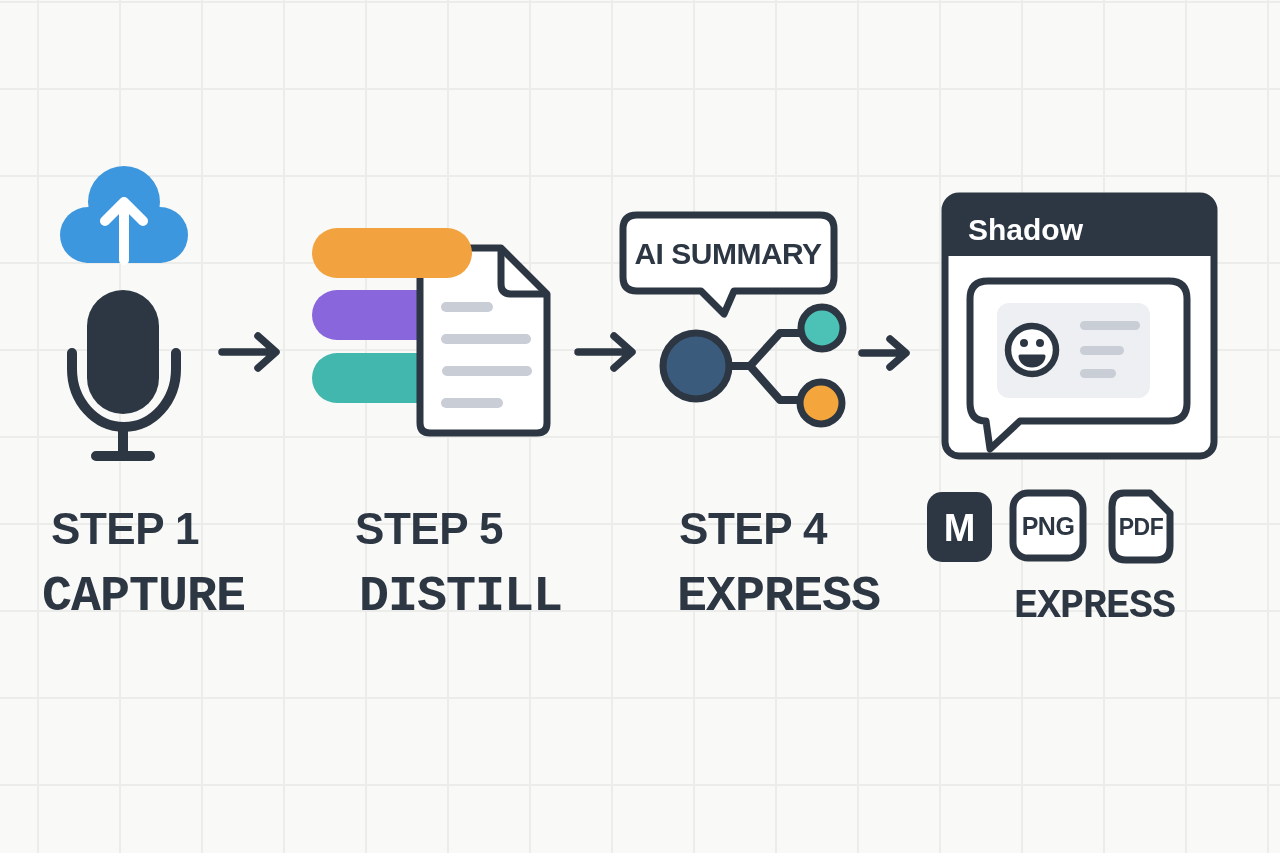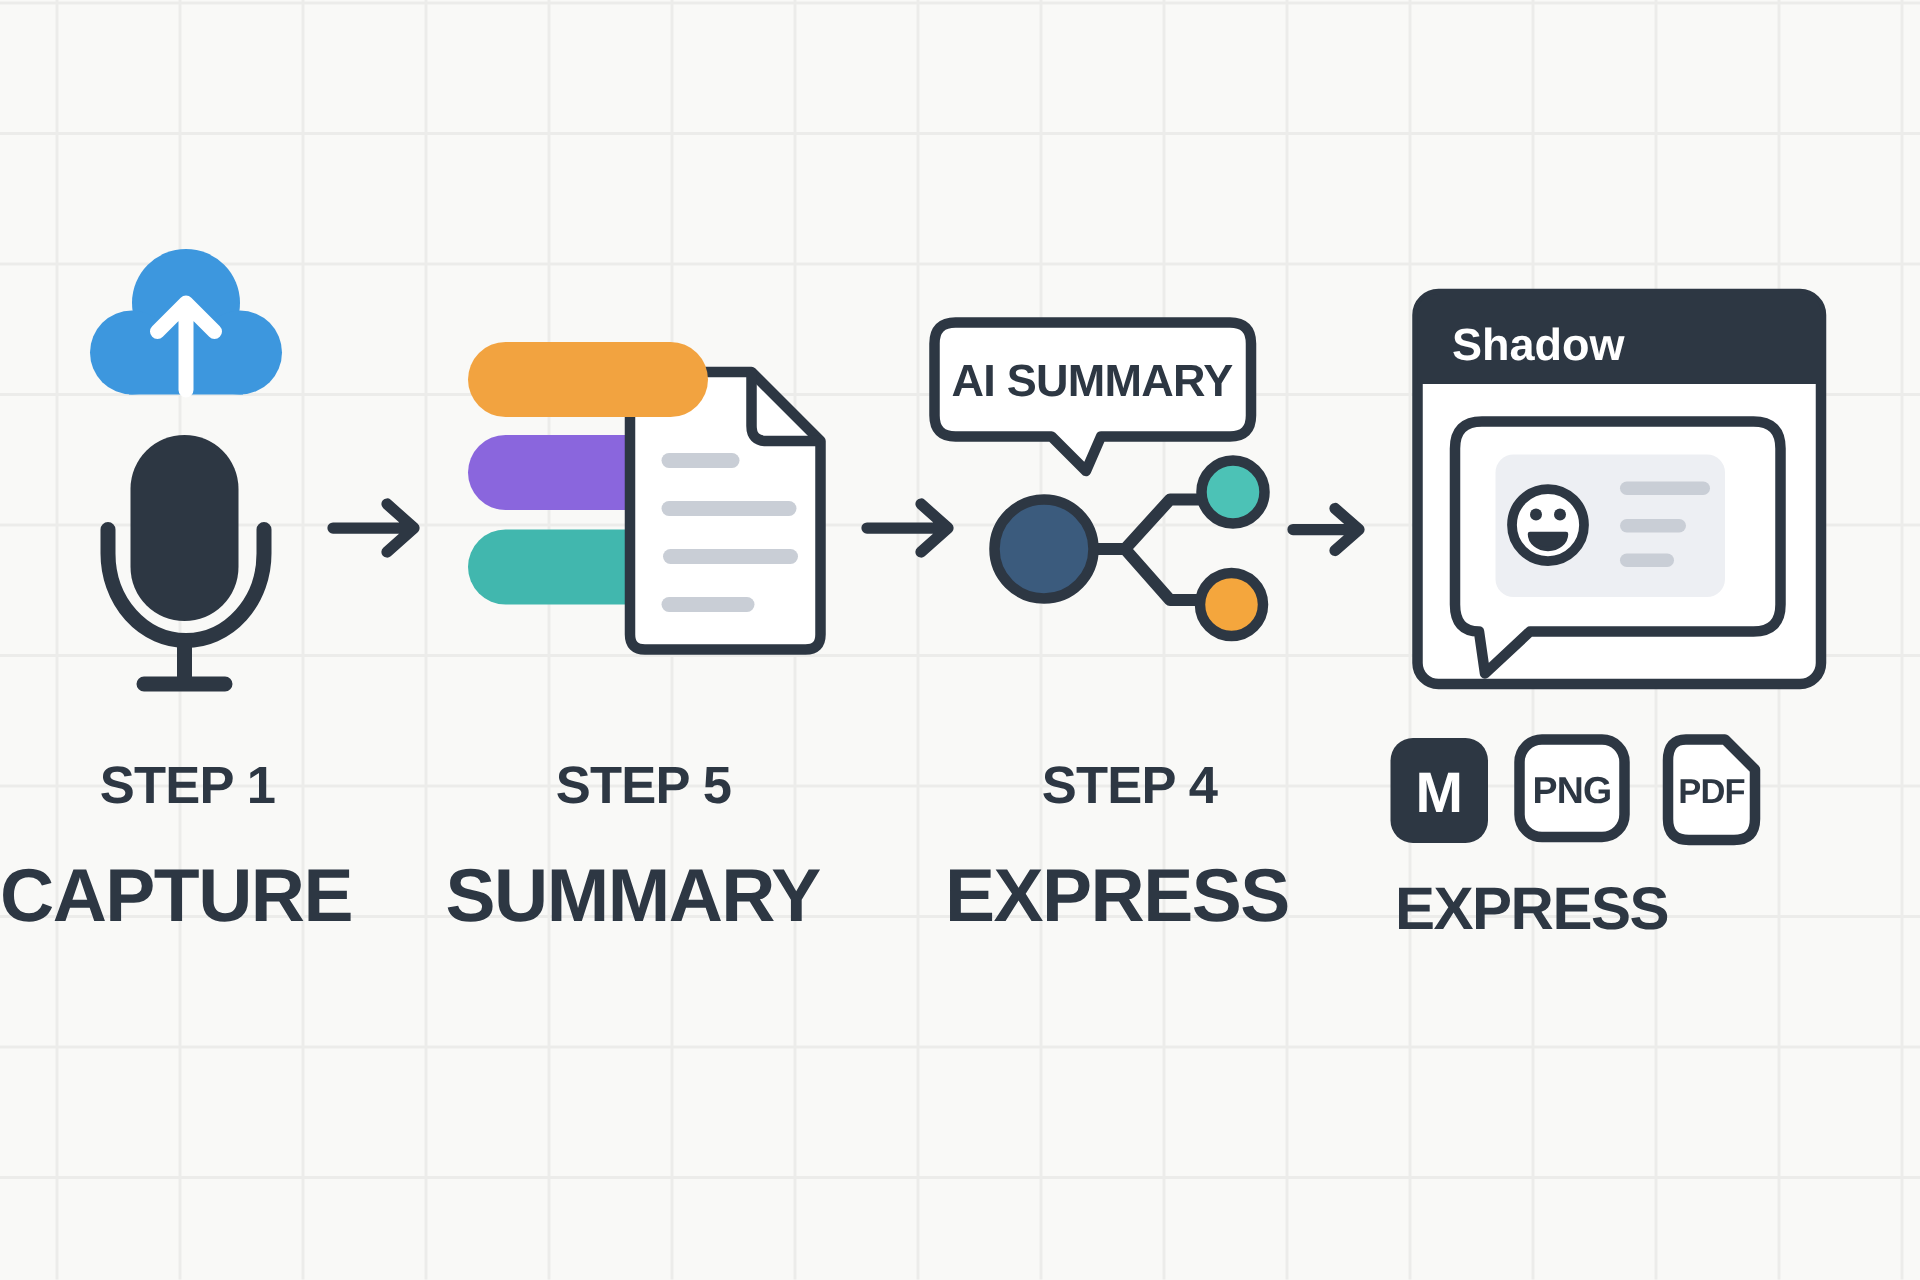--- a/index.html
+++ b/index.html
@@ -17,25 +17,25 @@
       linear-gradient(to bottom, var(--grid) 0 2px, transparent 2px);
     background-size:82px 87px, 82px 87px;
     background-position:37px 0, 0 1px;
     position:relative;
   }
   .abs{position:absolute}
   svg{display:block;overflow:visible}
   svg text{font-family:"Liberation Sans", sans-serif;font-weight:bold;fill:var(--ink)}
   .step-label{
     position:absolute;text-align:center;white-space:nowrap;
-    color:var(--ink);font-weight:bold;font-size:35px;letter-spacing:-0.5px;
+    color:var(--ink);font-weight:bold;font-size:44px;letter-spacing:-0.5px;
   }
   .step-title{
-    position:absolute;text-align:left;white-space:nowrap;
-    color:var(--ink);font-weight:bold;font-size:50px;letter-spacing:-1px;
+    position:absolute;text-align:right;white-space:nowrap;
+    color:var(--ink);font-weight:bold;font-size:50px;letter-spacing:-1px;font-family:Liberation Mono, monospace;
   }
 </style>
 </head>
 <body>
 
 <div class="abs" style="left:48px;top:158px">
   <svg width="152" height="110" viewBox="0 0 152 110">
     <g>
       <circle cx="76" cy="44" r="36" fill="var(--blue)"></circle>
       <circle cx="40" cy="77" r="28" fill="var(--blue)"></circle>
@@ -75,21 +75,21 @@
         <rect x="136" y="114" width="90" height="10" rx="5"></rect>
         <rect x="137" y="146" width="90" height="10" rx="5"></rect>
         <rect x="136" y="178" width="62" height="10" rx="5"></rect>
       </g>
     </g>
     <rect x="7" y="8" width="160" height="50" rx="25" fill="var(--orange)"></rect>
   </svg>
 </div>
 
 <div class="step-label" style="left:329px;top:504px;width:200px">STEP 5</div>
-<div class="step-title" style="left:297px;top:568px;width:265px">SUMMARY</div>
+<div class="step-title" style="left:297px;top:568px;width:265px">DISTILL</div>
 
 <div class="abs" style="left:574px;top:330px">
   <svg width="66" height="44" viewBox="0 0 66 44">
     <path d="M4,22 H56 M40,6 L58,22 L40,38" fill="none" stroke="var(--ink)" stroke-width="7.5" stroke-linecap="round" stroke-linejoin="round"></path>
   </svg>
 </div>
 
 <div class="abs" style="left:616px;top:208px">
   <svg width="225" height="135" viewBox="0 0 225 135">
     <path d="M21,7 H204 Q218,7 218,21 V69 Q218,83 204,83 H118 L108,106 L85,83 H21 Q7,83 7,69 V21 Q7,7 21,7 Z" fill="var(--white)" stroke="var(--ink)" stroke-width="7" stroke-linejoin="round"></path>

